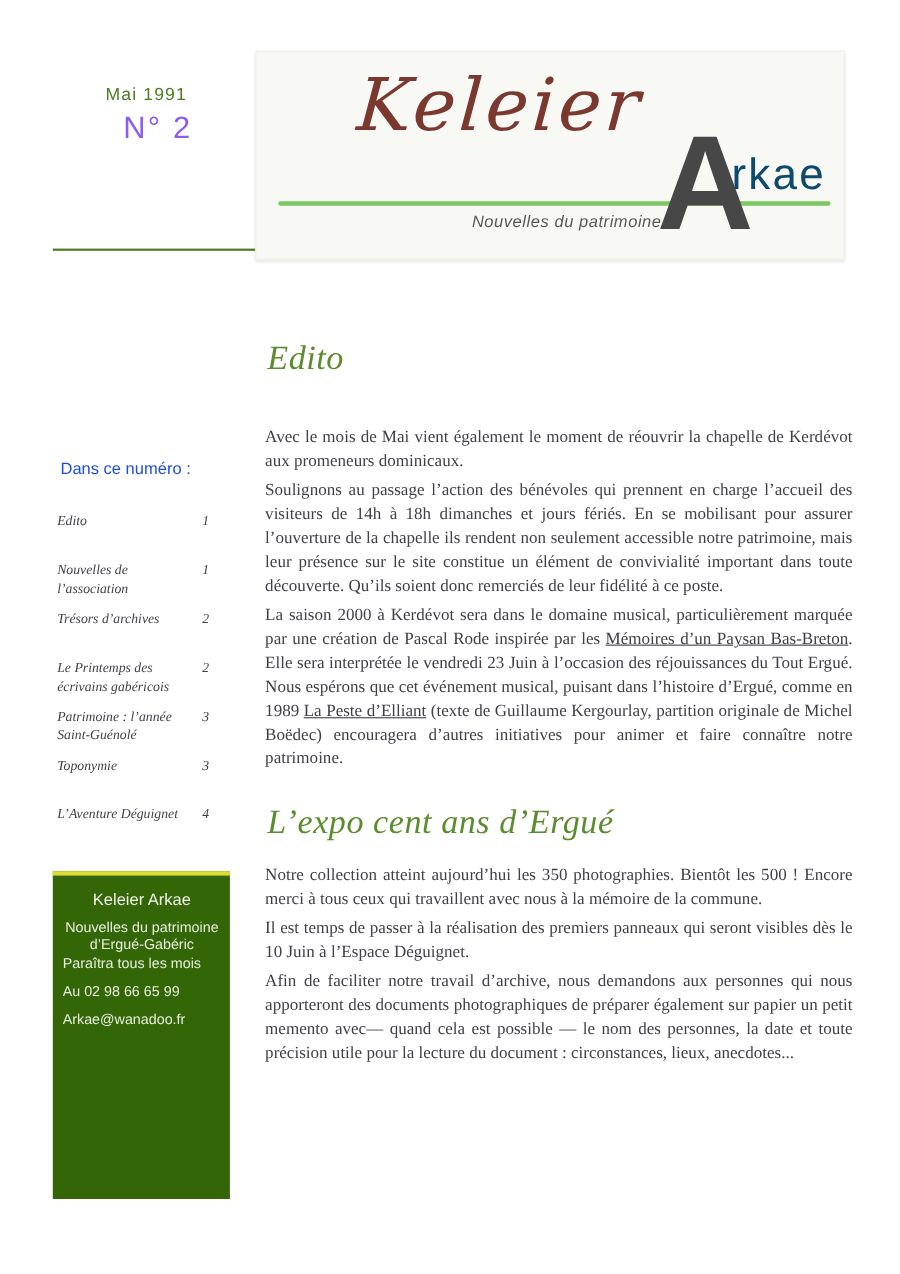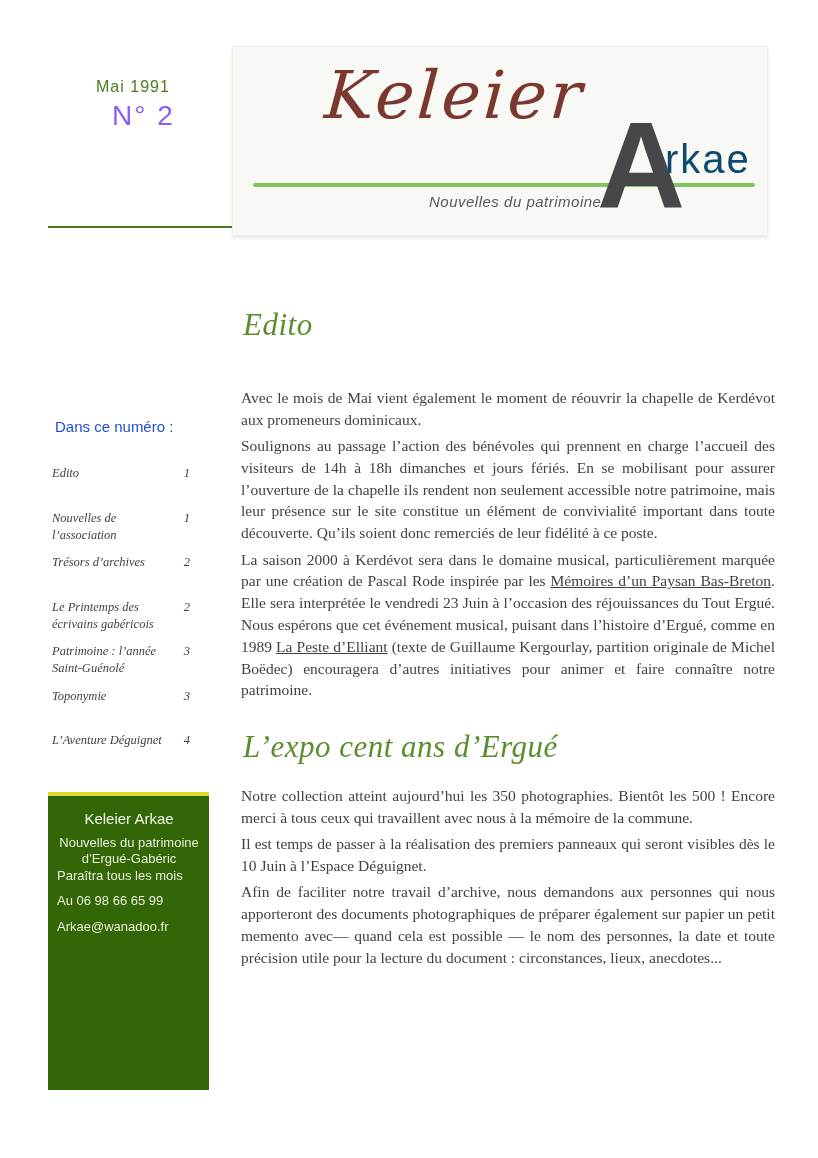--- a/index.html
+++ b/index.html
@@ -140,21 +140,21 @@
         <span class="toc-label">L’Aventure Déguignet</span>
         <span class="toc-page">4</span>
       </div>
     </div>
 
   <div class="info-box">
     <div class="info-title">Keleier Arkae</div>
     <div class="info-subtitle">Nouvelles du patrimoine d’Ergué-Gabéric</div>
     <div id="info-lines">
         <div class="info-line">Paraîtra tous les mois</div>
-        <div class="info-line">Au 06 98 66 65 99</div>
+        <div class="info-line">Au 02 98 66 65 99</div>
         <div class="info-line">Arkae@wanadoo.fr</div>
       </div>
   </div>
 
   <div class="main" id="articles">
       <section>
         <h2 class="article-heading">Edito</h2>
         <p class="body-par"><span>Avec le mois de Mai vient également le moment de réouvrir  la chapelle de Kerdévot aux promeneurs dominicaux.</span></p>
         <p class="body-par"><span>Soulignons au passage l’action des bénévoles qui prennent en charge l’accueil des visiteurs de 14h à 18h dimanches et jours fériés. En se mobilisant pour assurer l’ouverture de la chapelle ils rendent non seulement accessible notre patrimoine, mais  leur présence sur le site constitue un élément de convivialité important dans toute découverte. Qu’ils soient donc remerciés de leur fidélité à ce poste.</span></p>
         <p class="body-par"><span>La saison 2000 à Kerdévot sera dans le domaine musical, particulièrement marquée par une création de Pascal Rode inspirée par les </span><span class="u">Mémoires d’un Paysan Bas-Breton</span><span>. Elle sera interprétée le vendredi 23 Juin à l’occasion des réjouissances du Tout Ergué.  Nous espérons que cet événement musical, puisant dans l’histoire d’Ergué, comme en 1989 </span><span class="u">La Peste d’Elliant</span><span> (texte de Guillaume Kergourlay, partition originale de Michel Boëdec) encouragera d’autres initiatives pour animer et faire connaître notre patrimoine.</span></p>

